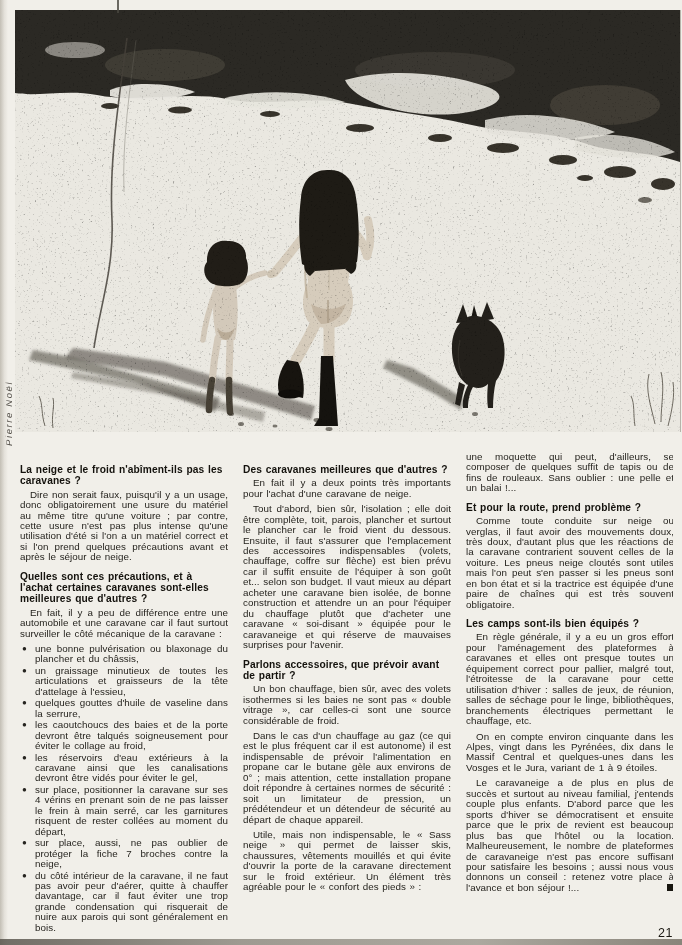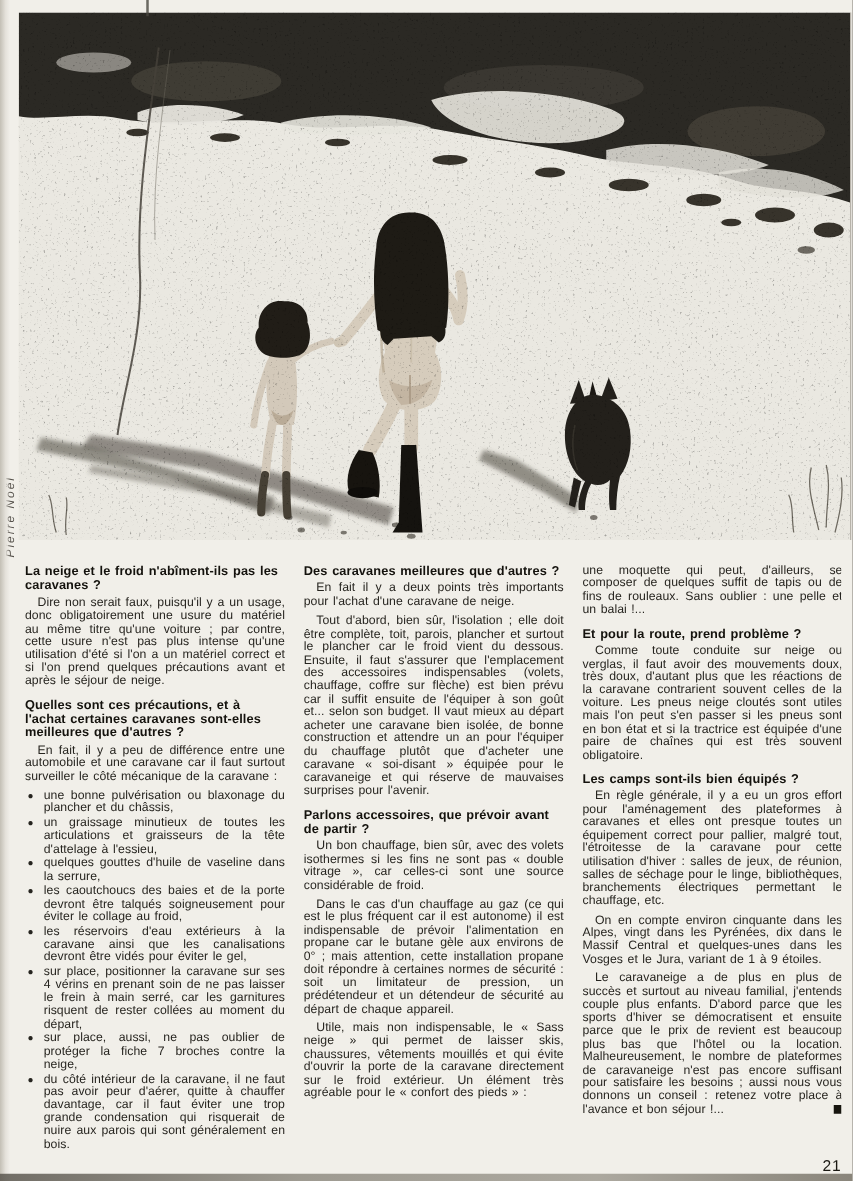--- a/index.html
+++ b/index.html
@@ -28,21 +28,21 @@
 
   
   .columns{
     position:absolute;left:20px;top:452px;width:653px;height:488px;
     display:flex;gap:15px;overflow:hidden;
   }
   .col{width:208px;flex:0 0 208px;font-size:9.8px;line-height:10.45px;
     text-align:justify;letter-spacing:0.05px;word-spacing:0.8px;}
   .col h2{font-size:10.2px;line-height:11.3px;font-weight:bold;color:#14120d;
     margin:8px 0 3px;text-align:left;letter-spacing:0.1px;}
-  .col h2:first-child{margin-top:0;}
+  .col h2:first-child{margin-top:12px;}
   .col p{margin:0 0 5px;text-indent:10px;}
   .col p.no-indent{text-indent:0;}
   .col p.last{position:relative;margin-bottom:17px;}
   .bullet{display:flex;margin:0 0 1px;}
   .bullet .dot{flex:0 0 13px;padding-left:2px;font-size:8px;line-height:10.45px;}
   .bullet .txt{flex:1;text-align:justify;}
   .end-mark{position:absolute;right:0;bottom:2px;width:7px;height:7px;background:#17150f;}
 
   .page-number{position:absolute;right:9px;top:926px;font-size:12.5px;font-weight:normal;color:#1a1812;letter-spacing:.5px;}
 </style>
@@ -215,21 +215,21 @@
         <div class="bullet">
           <span class="dot">●</span>
           <span class="txt">du côté intérieur de la caravane, il ne faut pas avoir peur d'aérer, quitte à chauffer davantage, car il faut éviter une trop grande condensation qui risquerait de nuire aux parois qui sont généralement en bois.</span>
         </div>
       </div>
     <div class="col" id="col-middle">
         <h2>Des caravanes meilleures que d'autres ?</h2>
         <p>En fait il y a deux points très importants pour l'achat d'une caravane de neige.</p>
         <p>Tout d'abord, bien sûr, l'isolation ; elle doit être complète, toit, parois, plancher et surtout le plancher car le froid vient du dessous. Ensuite, il faut s'assurer que l'emplacement des accessoires indispensables (volets, chauffage, coffre sur flèche) est bien prévu car il suffit ensuite de l'équiper à son goût et... selon son budget. Il vaut mieux au départ acheter une caravane bien isolée, de bonne construction et attendre un an pour l'équiper du chauffage plutôt que d'acheter une caravane « soi-disant » équipée pour le caravaneige et qui réserve de mauvaises surprises pour l'avenir.</p>
         <h2>Parlons accessoires, que prévoir avant de partir ?</h2>
-        <p>Un bon chauffage, bien sûr, avec des volets isothermes si les fins ne sont pas « double vitrage », car celles-ci sont une source considérable de froid.</p>
+        <p>Un bon chauffage, bien sûr, avec des volets isothermes si les baies ne sont pas « double vitrage », car celles-ci sont une source considérable de froid.</p>
         <p>Dans le cas d'un chauffage au gaz (ce qui est le plus fréquent car il est autonome) il est indispensable de prévoir l'alimentation en propane car le butane gèle aux environs de 0° ; mais attention, cette installation propane doit répondre à certaines normes de sécurité : soit un limitateur de pression, un prédétendeur et un détendeur de sécurité au départ de chaque appareil.</p>
         <p>Utile, mais non indispensable, le « Sass neige » qui permet de laisser skis, chaussures, vêtements mouillés et qui évite d'ouvrir la porte de la caravane directement sur le froid extérieur. Un élément très agréable pour le « confort des pieds » :</p>
       </div>
     <div class="col" id="col-right">
         <p class="no-indent">une moquette qui peut, d'ailleurs, se composer de quelques suffit de tapis ou de fins de rouleaux. Sans oublier : une pelle et un balai !...</p>
         <h2>Et pour la route, prend problème ?</h2>
         <p>Comme toute conduite sur neige ou verglas, il faut avoir des mouvements doux, très doux, d'autant plus que les réactions de la caravane contrarient souvent celles de la voiture. Les pneus neige cloutés sont utiles mais l'on peut s'en passer si les pneus sont en bon état et si la tractrice est équipée d'une paire de chaînes qui est très souvent obligatoire.</p>
         <h2>Les camps sont-ils bien équipés ?</h2>
         <p>En règle générale, il y a eu un gros effort pour l'aménagement des plateformes à caravanes et elles ont presque toutes un équipement correct pour pallier, malgré tout, l'étroitesse de la caravane pour cette utilisation d'hiver : salles de jeux, de réunion, salles de séchage pour le linge, bibliothèques, branchements électriques permettant le chauffage, etc.</p>
         <p>On en compte environ cinquante dans les Alpes, vingt dans les Pyrénées, dix dans le Massif Central et quelques-unes dans les Vosges et le Jura, variant de 1 à 9 étoiles.</p>

